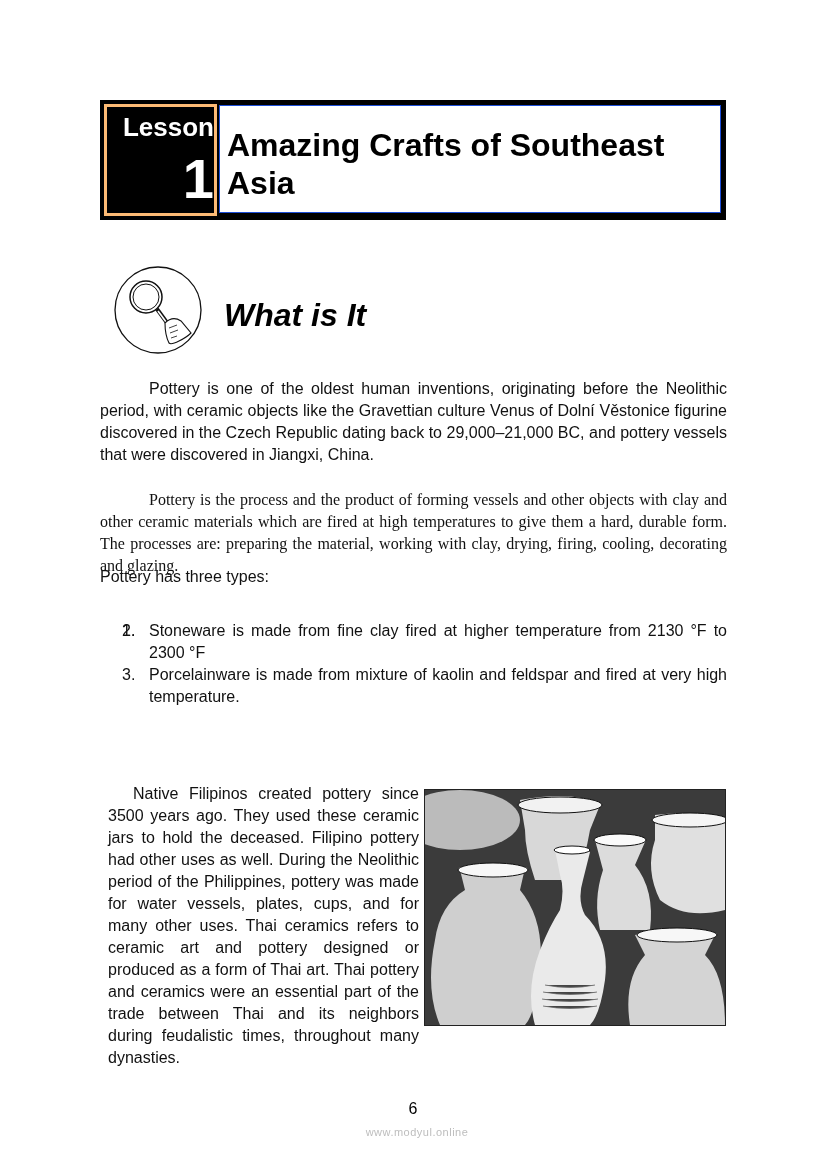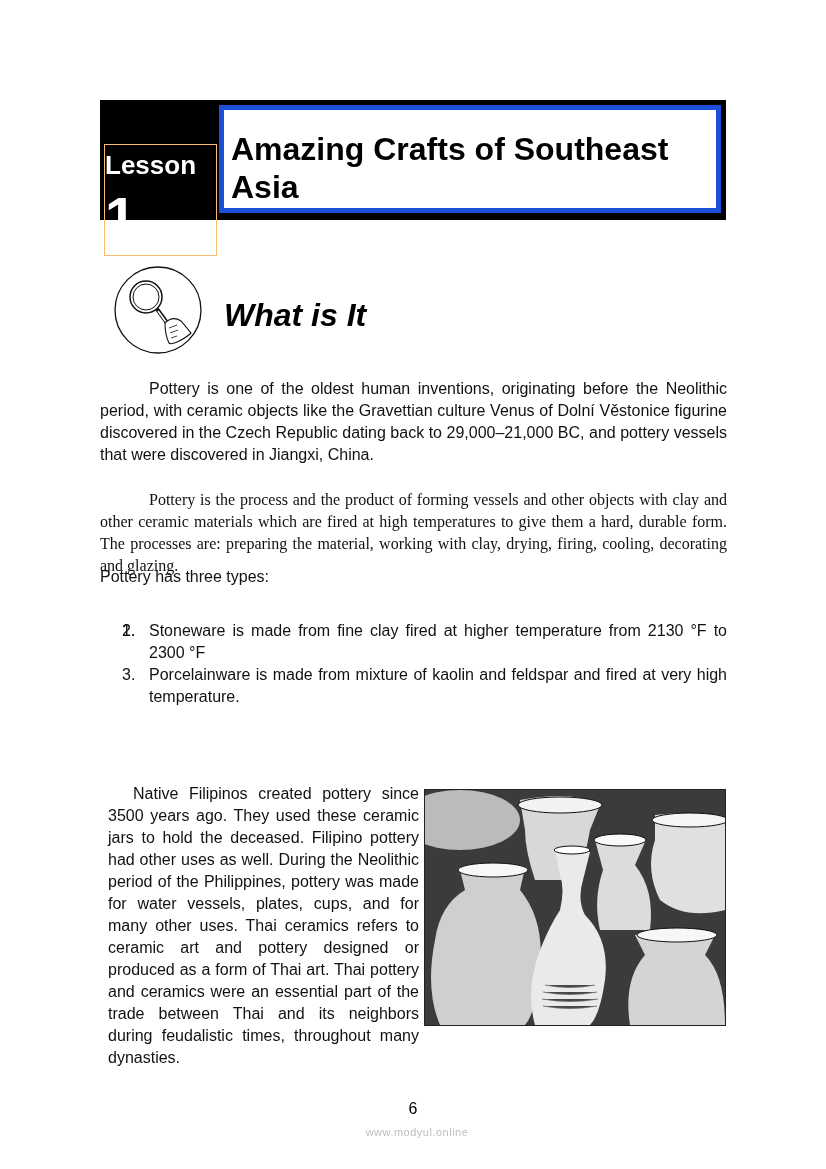--- a/index.html
+++ b/index.html
@@ -2,25 +2,25 @@
 <html><head>
 <meta charset="utf-8">
 <style>
   html, body { margin: 0; padding: 0; background: #ffffff; }
   body { width: 826px; height: 1169px; position: relative; overflow: hidden;
          font-family: "Liberation Sans", sans-serif; color: #111; }
 
   .lesson-header { position: absolute; left: 100px; top: 100px; width: 626px; height: 120px;
                    background: #000; box-sizing: border-box; }
   .lesson-badge { position: absolute; left: 4px; top: 4px; width: 113px; height: 112px;
-                  border: 1px solid #fdba74; box-sizing: border-box; color: #fff; text-align: left; margin-top: 40px; }
+                  border: 3px solid #fdba74; box-sizing: border-box; color: #fff; text-align: right; }
   .lesson-word { position: absolute; left: 0; right: 0; top: 5px; font-size: 26px; font-weight: bold; }
   .lesson-num  { position: absolute; left: 0; right: 0; top: 38px; font-size: 56px; font-weight: bold; line-height: 1.2; }
   .title-box { position: absolute; left: 119px; top: 5px; right: 5px; bottom: 7px;
-               background: #fff; border: 5px solid #1d4ed8; box-sizing: border-box; }
+               background: #fff; border: 1px solid #1d4ed8; box-sizing: border-box; }
   .title-text { position: absolute; left: 7px; top: 20px; font-size: 32px; font-weight: bold;
                 line-height: 38px; color: #000; width: 480px; }
 
   .section-head { position: absolute; left: 113px; top: 265px; height: 90px; }
   .mag-icon { position: absolute; left: 0; top: 0; width: 90px; height: 90px; }
   .section-title { position: absolute; left: 111px; top: 32px; font-size: 32px; font-weight: bold;
                    font-style: italic; white-space: nowrap; color: #000; }
 
   .para { position: absolute; left: 100px; width: 627px; font-size: 16px; line-height: 22px;
           text-align: justify; margin: 0; }

